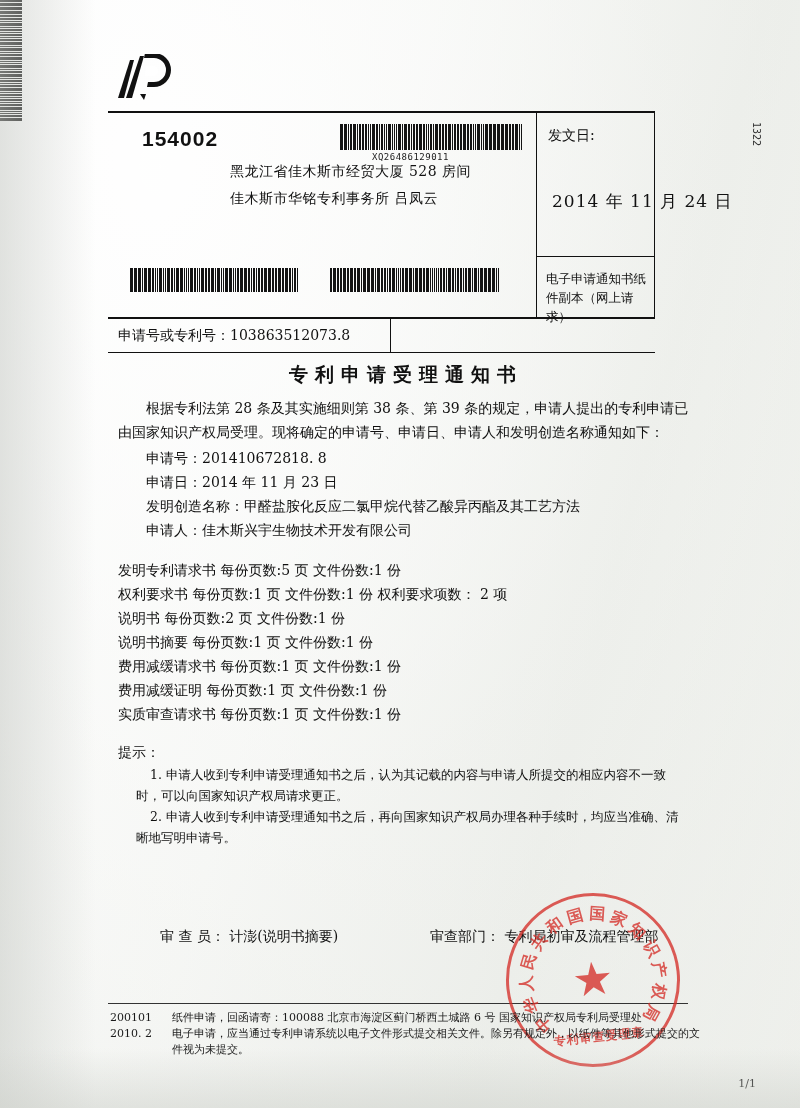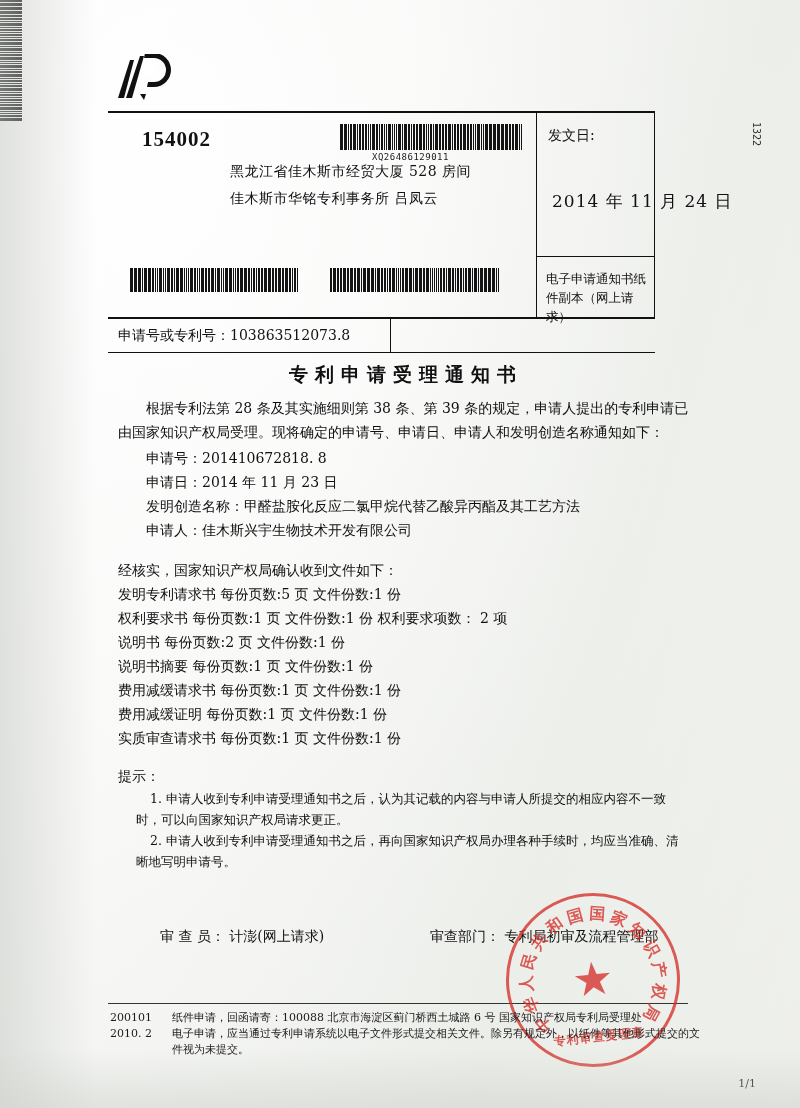--- a/index.html
+++ b/index.html
@@ -63,21 +63,21 @@
   .vline-right { left: 536px; top: 111px; width: 1px; height: 206px; }
   .hline-mid-right { left: 536px; top: 256px; width: 119px; height: 1px; }
   .vline-outer { left: 654px; top: 111px; width: 1px; height: 206px; }
   .vline-appno { left: 390px; top: 317px; width: 1px; height: 35px; }
   .bottom-rule { left: 108px; top: 1003px; width: 580px; height: 1px; background:#333; }
 
   .doc-number {
     position: absolute;
     left: 142px;
     top: 127px;
-    font-family: Liberation Serif, serif;
+    font-family: Liberation Sans, sans-serif;
     font-weight: bold;
     font-size: 21px;
     letter-spacing: 1px;
   }
   
   .barcode {
     position: absolute;
     display: flex;
     align-items: flex-end;
     overflow: hidden;
@@ -570,37 +570,36 @@
 
   <div class="doc-title">专利申请受理通知书</div>
 
   <div class="body-block">
     <p class="para">根据专利法第 28 条及其实施细则第 38 条、第 39 条的规定，申请人提出的专利申请已由国家知识产权局受理。现将确定的申请号、申请日、申请人和发明创造名称通知如下：</p>
     <div class="indented">申请号：201410672818. 8</div>
     <div class="indented">申请日：2014 年 11 月 23 日</div>
     <div class="indented">发明创造名称：甲醛盐胺化反应二氯甲烷代替乙酸异丙酯及其工艺方法</div>
     <div class="indented">申请人：佳木斯兴宇生物技术开发有限公司</div>
     <div class="gap"></div>
-    <div>经核实，国家知识产权局确认收到文件如下：</div>
     <div>发明专利请求书  每份页数:5 页  文件份数:1 份</div>
     <div>权利要求书  每份页数:1 页  文件份数:1 份  权利要求项数：  2 项</div>
     <div>说明书  每份页数:2 页  文件份数:1 份</div>
     <div>说明书摘要  每份页数:1 页  文件份数:1 份</div>
     <div>费用减缓请求书  每份页数:1 页  文件份数:1 份</div>
     <div>费用减缓证明  每份页数:1 页  文件份数:1 份</div>
     <div>实质审查请求书  每份页数:1 页  文件份数:1 份</div>
     <div class="tip-title">提示：</div>
     <div class="tip-item">1. 申请人收到专利申请受理通知书之后，认为其记载的内容与申请人所提交的相应内容不一致时，可以向国家知识产权局请求更正。</div>
     <div class="tip-item">2. 申请人收到专利申请受理通知书之后，再向国家知识产权局办理各种手续时，均应当准确、清晰地写明申请号。</div>
   </div>
 
   <div class="sign-row">
     <div class="sign-left">
       <span>审 查 员：</span>
-      <span>计澎(网上请求)</span>
+      <span>计澎(说明书摘要)</span>
     </div>
     <div class="sign-right">
       <span>审查部门：</span>
       <span>专利局初审及流程管理部</span>
     </div>
   </div>
 
   <div class="seal">
     <div class="seal-text">
         <span style="transform: rotate(-125deg) translateY(-66px); transform-origin: 50% 50%; margin-left: -8px; margin-top: -10px;">中</span>

